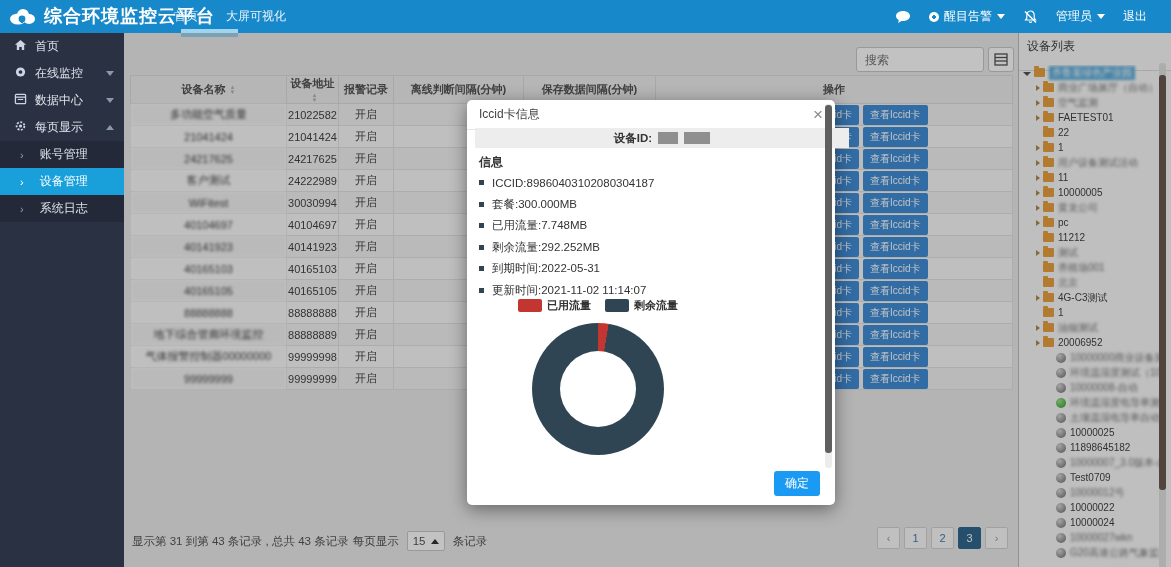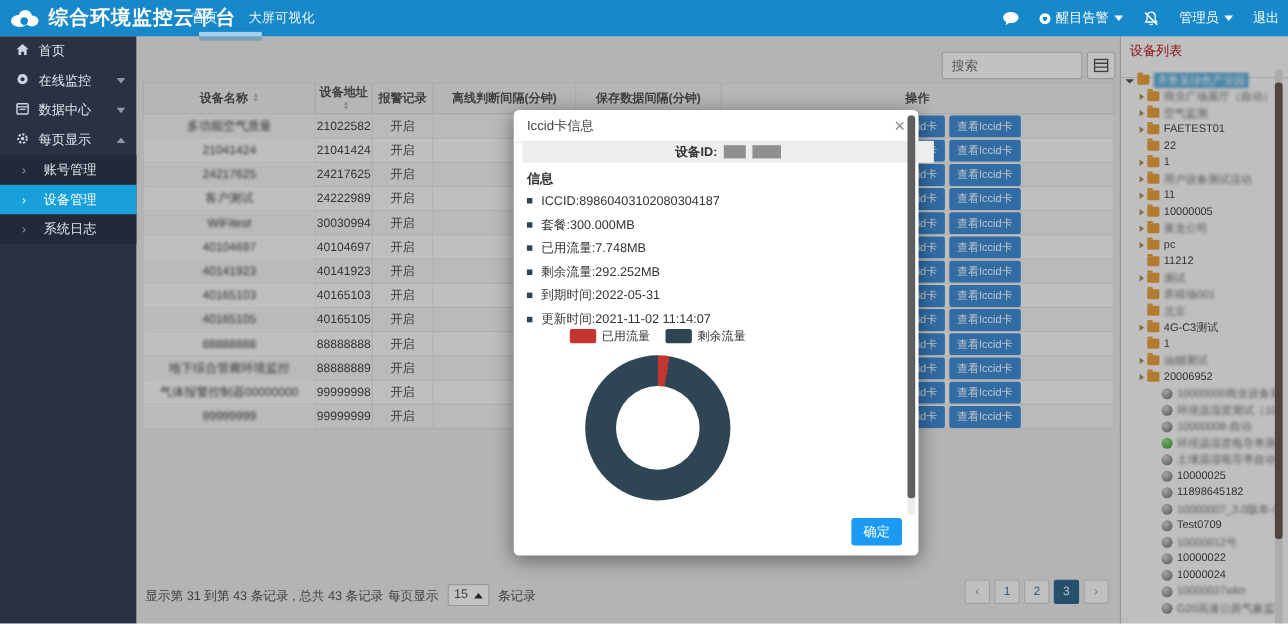--- a/index.html
+++ b/index.html
@@ -7,21 +7,21 @@
   body { font-family:"Liberation Sans","DejaVu Sans",sans-serif; background:#fff; }
   .app { position:relative; width:1171px; height:567px; overflow:hidden; background:#ededed; }
 
   
   .topbar { position:absolute; left:0; top:0; width:1171px; height:33px; background:#1788c9; z-index:20; }
   .brand-wrap { position:absolute; left:8px; top:4px; display:flex; align-items:center; }
   .brand { color:#fff; font-size:18px; font-weight:bold; margin-left:8px; letter-spacing:1px; }
   .top-nav { position:absolute; left:160px; top:0; height:33px; display:flex; }
   .top-nav-item { color:#eaf4fb; font-size:12px; padding:0 14px; line-height:33px; cursor:pointer; }
   .tab-indicator { position:absolute; left:181px; top:29px; width:57px; height:8px; background:#a3d4ed; z-index:21; }
-  .top-right { position:absolute; right:8px; top:0; height:33px; display:flex; align-items:center; gap:18px; color:#fff; font-size:12px; }
+  .top-right { position:absolute; right:24px; top:0; height:33px; display:flex; align-items:center; gap:18px; color:#fff; font-size:12px; }
   .tr-item { display:flex; align-items:center; gap:5px; cursor:pointer; }
   .caret-down { width:0; height:0; border-left:4px solid transparent; border-right:4px solid transparent; border-top:5px solid #fff; display:inline-block; }
   .ring-icon { width:10px; height:10px; border-radius:50%; background:radial-gradient(circle,#1788c9 0 2px,#ffffff 2px); display:inline-block; }
 
   
   .sidebar { position:absolute; left:0; top:33px; width:124px; height:534px; background:#2a3142; z-index:20; }
   .side-item { height:27px; display:flex; align-items:center; color:#dfe4ec; font-size:12px; padding:0 10px 0 14px; cursor:pointer; position:relative; }
   .side-item .lbl { margin-left:8px; flex:1; }
   .side-item .caret { width:0; height:0; border-left:4px solid transparent; border-right:4px solid transparent; }
   .caret-d { border-top:5px solid #8b97ab; }
@@ -52,21 +52,21 @@
   .pg-summary { position:absolute; left:8px; top:498px; font-size:11.5px; color:#555; display:flex; align-items:center; gap:4px; }
   .per-page { display:inline-flex; align-items:center; justify-content:space-between; width:38px; height:20px; border:1px solid #c9c9c9; background:#fff; border-radius:2px; padding:0 5px; margin:0 4px; cursor:pointer; }
   .per-page .up { width:0; height:0; border-left:4px solid transparent; border-right:4px solid transparent; border-bottom:5px solid #333; }
   .pager { position:absolute; right:10px; top:494px; display:flex; gap:4px; }
   .pg-btn { min-width:23px; height:22px; border:1px solid #d4d4d4; background:#fdfdfd; color:#4a7aa5; font-size:11px; display:flex; align-items:center; justify-content:center; border-radius:2px; cursor:pointer; }
   .pg-btn.nav { color:#9a9a9a; }
   .pg-btn.active { background:#31688f; border-color:#31688f; color:#fff; }
 
   
   .rightpanel { position:absolute; left:1018px; top:33px; width:153px; height:534px; background:#fbfbfb; border-left:1px solid #bfbfbf; z-index:10; }
-  .rp-title { height:38px; line-height:26px; padding-left:8px; font-size:12px; color:#b91c1c; border-bottom:1px solid #ddd; }
+  .rp-title { height:38px; line-height:26px; padding-left:8px; font-size:12px; color:#404040; border-bottom:1px solid #ddd; }
   .tree { position:absolute; left:0; top:32px; width:146px; height:496px; overflow:hidden; }
   .tree-row { height:15px; display:flex; align-items:center; font-size:10px; color:#444; white-space:nowrap; cursor:pointer; }
   .tree-caret { width:0; height:0; border-top:3px solid transparent; border-bottom:3px solid transparent; border-left:4px solid #b08b4f; margin-right:3px; flex:none; }
   .tree-caret.open { border-left:4px solid transparent; border-right:4px solid transparent; border-top:4px solid #555; border-bottom:none; margin-top:2px; }
   .tree-caret.none { border:none; width:4px; }
   .ico-folder { width:11px; height:9px; background:#eaa23f; border-radius:1px; position:relative; margin-right:4px; flex:none; }
   .ico-folder::before { content:""; position:absolute; left:0; top:-2px; width:5px; height:2px; background:#eaa23f; border-radius:1px 1px 0 0; }
   .ico-sphere { width:10px; height:10px; border-radius:50%; margin-right:4px; flex:none; background:radial-gradient(circle at 35% 30%,#d9d9d9,#6e6e6e); }
   .ico-sphere.green { background:radial-gradient(circle at 35% 30%,#9fe08a,#2da12d); }
   .tree-row .sel { background:#5fb0de; color:#fff; padding:0 3px; }
@@ -79,21 +79,21 @@
   .modal-head { height:30px; border-bottom:1px solid #e5e5e5; display:flex; align-items:center; padding:0 12px; }
   .modal-title { font-size:12px; color:#444; flex:1; }
   .modal-close { font-size:17px; color:#8a8a8a; cursor:pointer; line-height:1; }
   .devid-bar { position:absolute; left:8px; top:28px; width:374px; height:20px; background:#ededed; display:flex; align-items:center; justify-content:center; gap:6px; font-size:11.5px; font-weight:bold; color:#333; }
   .redact { display:inline-block; height:12px; background:#8f8f8f; }
   .info-title { position:absolute; left:12px; top:54px; font-size:12px; font-weight:bold; color:#333; }
   .info-list { position:absolute; left:12px; top:72px; width:330px; }
   .info-item { height:21.5px; display:flex; align-items:center; font-size:11.5px; color:#333;text-align:center; }
   .bullet { width:5px; height:5px; background:#2f4554; margin-right:8px; flex:none; }
   .chart-wrap { position:absolute; left:0; top:198px; width:262px; }
-  .legend { display:flex; justify-content:center; gap:14px; align-items:center; }
+  .legend { display:flex; justify-content:center; gap:14px; align-items:center;font-weight:bold; }
   .legend-item { display:flex; align-items:center; gap:5px; font-size:11px; color:#333; }
   .swatch { width:24px; height:13px; border-radius:2px; }
   .donut { width:132px; height:132px; border-radius:50%; margin:10px auto 0; position:relative; }
   .donut-hole { position:absolute; left:28px; top:28px; width:76px; height:76px; border-radius:50%; background:#fff; }
   .modal-scroll { position:absolute; right:3px; top:4px; width:7px; height:364px; background:#ececec; border-radius:3px; }
   .modal-thumb { position:absolute; left:0; top:1px; width:7px; height:348px; background:#5f5f5f; border-radius:3px; }
   .btn-confirm { position:absolute; right:15px; bottom:9px; background:#1a9af2; color:#fff; font-size:12px; padding:4px 11px; border-radius:3px; border:none; cursor:pointer; }
 </style>
 </head>
 <body>

